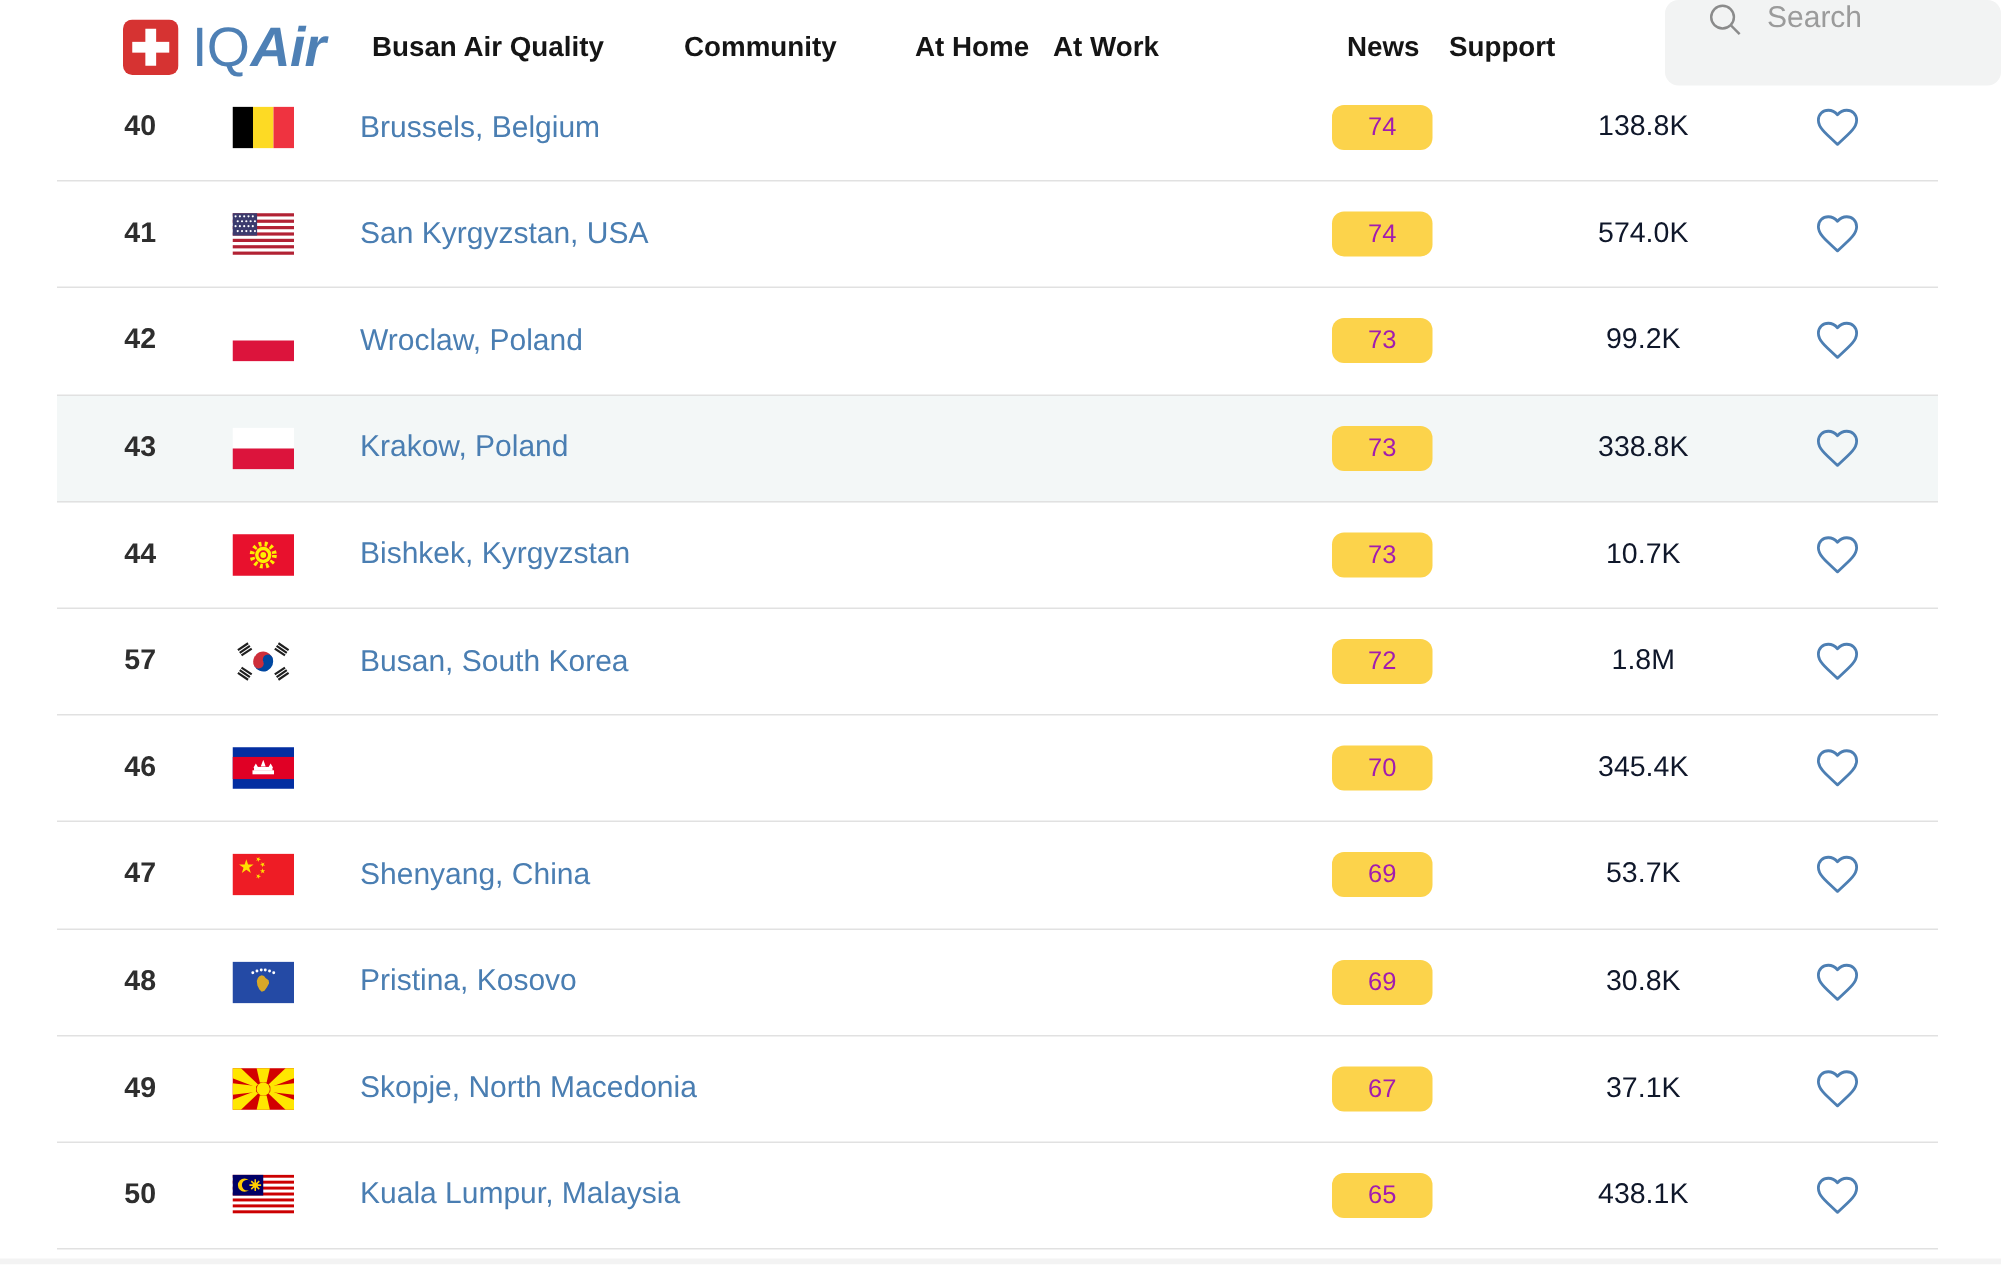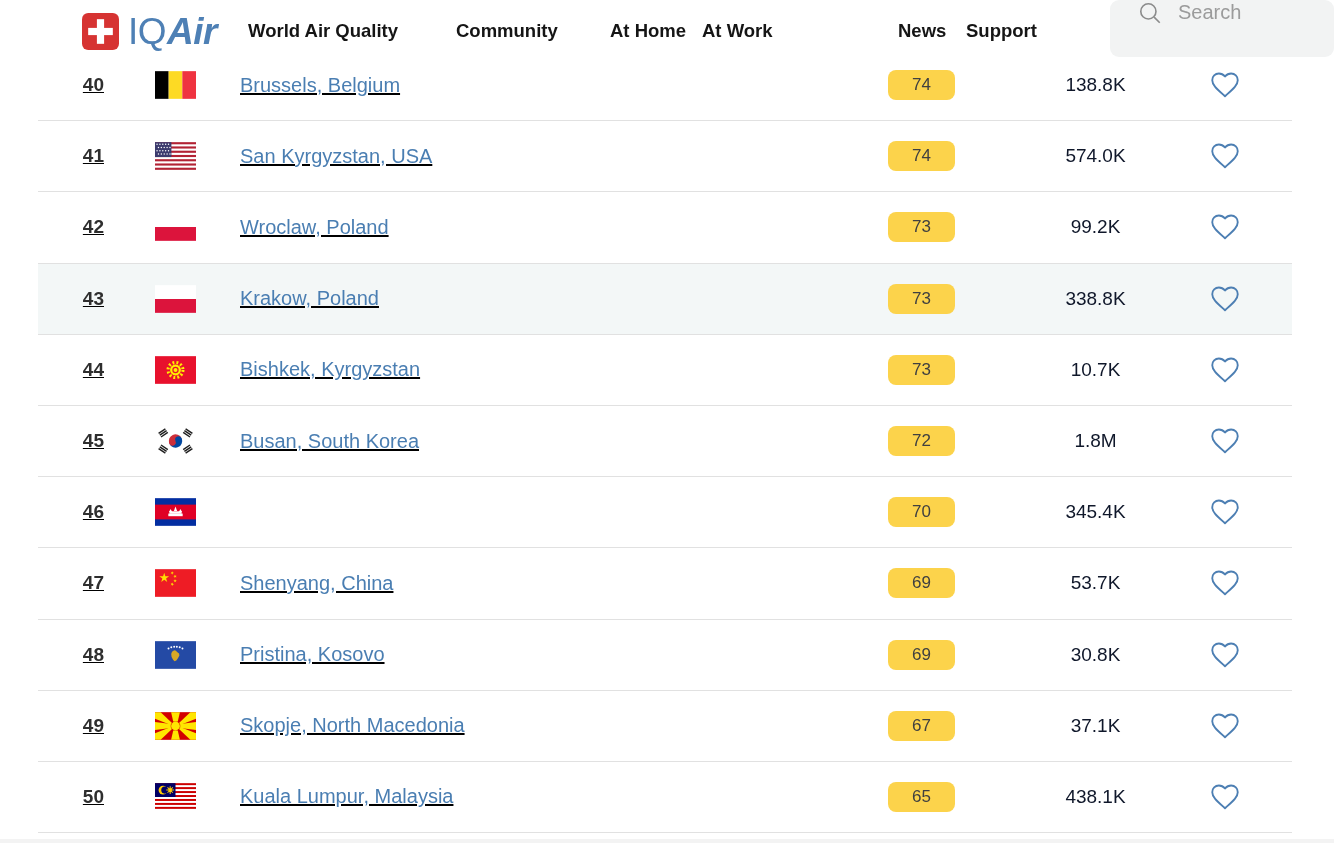--- a/index.html
+++ b/index.html
@@ -34,31 +34,31 @@
   .search svg{flex:0 0 auto;}
   .search input{
     border:none;background:transparent;outline:none;font-size:20px;color:#444;
     width:145px;margin-left:13px;font-family:"Liberation Sans",sans-serif;
   }
   .search input::placeholder{color:#9b9b9b;opacity:1;}
   
   .table-wrap{position:absolute;top:50px;left:38px;width:1254px;z-index:1;}
   .row{
     position:relative;height:71.2px;display:flex;align-items:center;
-    border-bottom:1px solid #e1e1e1;box-sizing:border-box;text-decoration:underline;
+    border-bottom:1px solid #e1e1e1;box-sizing:border-box;
   }
   .row.hl{background:var(--highlight);}
   .rank{width:66px;text-align:right;font-size:19px;font-weight:700;color:#2e2e2e;}
   .flag{margin-left:51px;width:41px;height:28px;display:flex;align-items:center;}
   .flag svg{display:block;}
   .city{margin-left:44px;font-size:20px;color:var(--link-blue);text-decoration:none;cursor:pointer;white-space:nowrap;}
   .aqi{
     position:absolute;left:850px;top:50%;transform:translateY(-50%);
     width:67px;height:30px;border-radius:8px;background:var(--aqi-yellow);
-    color:#404040;font-size:17px;line-height:30px;text-align:center;
+    color:#a21caf;font-size:17px;line-height:30px;text-align:center;
   }
   .followers{
     position:absolute;left:985px;width:145px;top:50%;transform:translateY(-50%);
     text-align:center;font-size:19px;color:#0f172a;
   }
   .heart{
     position:absolute;left:1172px;top:50%;transform:translateY(-50%);
     background:none;border:none;padding:0;margin:0;cursor:pointer;display:flex;
   }
   .bottom-band{position:absolute;left:0;top:839px;width:1334px;height:4px;background:#f3f3f3;z-index:2;}
@@ -186,21 +186,21 @@
     <div class="aqi">73</div>
     <div class="followers">10.7K</div>
     <button class="heart">
       <svg width="30" height="27" viewBox="0 0 24 21">
         <path d="M12,19.5 L10.6,18.2 C5.1,13.3 1.8,10.3 1.8,6.6 1.8,3.6 4.1,1.3 7.1,1.3 c1.8,0 3.6,0.9 4.9,2.4 1.3,-1.5 3.1,-2.4 4.9,-2.4 3,0 5.3,2.3 5.3,5.3 0,3.7 -3.3,6.7 -8.8,11.6 Z" fill="none" stroke="#4d7fb3" stroke-width="1.5" stroke-linejoin="round"></path>
       </svg>
     </button>
   </div>
 
   <div class="row">
-    <div class="rank">45</div>
+    <div class="rank">57</div>
     <div class="flag">
         <svg width="41" height="28" viewBox="0 0 40 27">
           <rect width="40" height="27" fill="#fff"></rect>
           <g transform="rotate(-24 20 13.5)">
             <path d="M13.5,13.5 a6.5 6.5 0 0 1 13,0 Z" fill="#CD2E3A"></path>
             <path d="M13.5,13.5 a6.5 6.5 0 0 0 13,0 Z" fill="#0047A0"></path>
             <circle cx="16.75" cy="13.5" r="3.25" fill="#CD2E3A"></circle>
             <circle cx="23.25" cy="13.5" r="3.25" fill="#0047A0"></circle>
           </g>
           <g stroke="#1f1f1f" stroke-width="1.4" fill="none">
@@ -373,21 +373,21 @@
     <span class="logo-mark">
       <svg width="37" height="37" viewBox="0 0 36 36">
         <rect width="36" height="36" rx="6" fill="#d63332"></rect>
         <rect x="14.5" y="6" width="7" height="24" fill="#fff"></rect>
         <rect x="6" y="14.5" width="24" height="7" fill="#fff"></rect>
       </svg>
     </span>
     <span class="logo-text"><span class="logo-iq">IQ</span><span class="logo-air">Air</span></span>
   </a>
   <nav>
-    <a class="n0">World Air Quality</a>
+    <a class="n0">Busan Air Quality</a>
     <a class="n1">Community</a>
     <a class="n2">At Home</a>
     <a class="n3">At Work</a>
     <a class="n4">News</a>
     <a class="n5">Support</a>
   </nav>
   <div class="search">
     <span style="display:flex">
       <svg width="26" height="26" viewBox="0 0 24 24">
         <circle cx="10.5" cy="10.5" r="7" fill="none" stroke="#8b8b8b" stroke-width="1.5"></circle>

